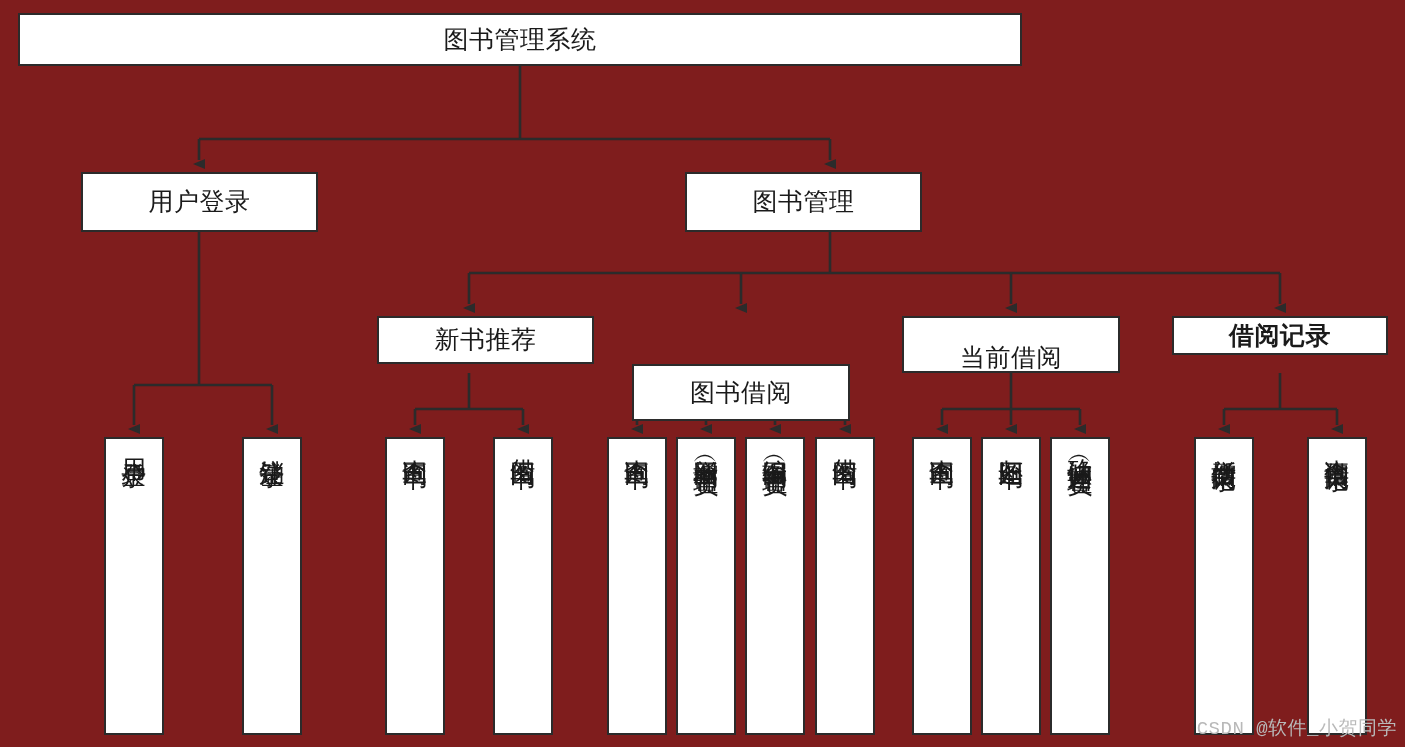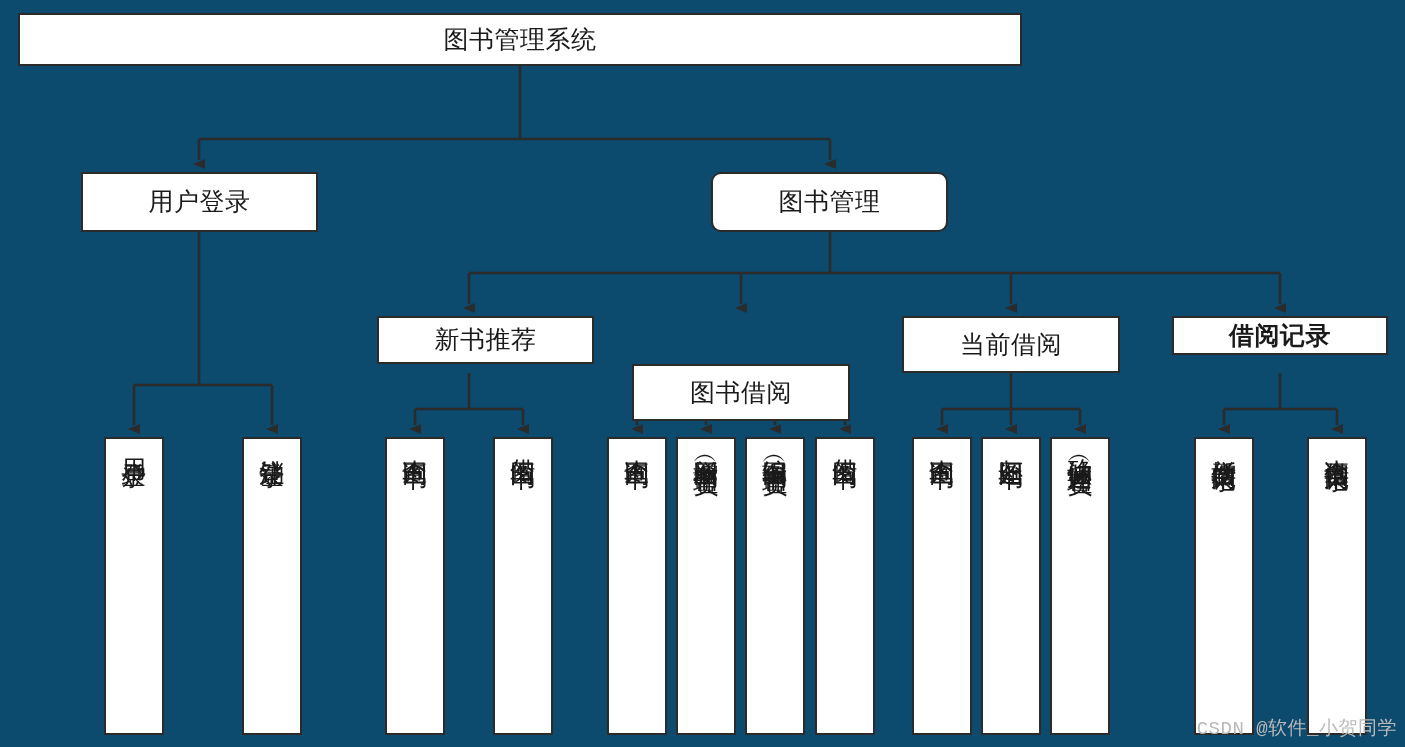--- a/index.html
+++ b/index.html
@@ -7,21 +7,21 @@
     padding: 0;
     background: #ffffff;
   }
   body {
     font-family: "Liberation Sans", "DejaVu Sans", sans-serif;
   }
   #canvas {
     position: relative;
     width: 1405px;
     height: 747px;
-    background: #0c4a6e;
+    background: #7f1d1d;
     overflow: hidden;
   }
   svg.edges {
     position: absolute;
     left: 0;
     top: 0;
     width: 1405px;
     height: 747px;
     pointer-events: none;
   }
@@ -123,31 +123,31 @@
     </g>
   </svg>
 
   <div class="node h" style="left:18px; top:13px; width:1004px; height:53px;">
     <span>图书管理系统</span>
   </div>
 
   <div class="node h" style="left:81px; top:172px; width:237px; height:60px;">
     <span>用户登录</span>
   </div>
-  <div class="node h" style="left:711px; top:172px; width:237px; height:60px;border-radius:10px;">
+  <div class="node h" style="left:685px; top:172px; width:237px; height:60px;">
     <span>图书管理</span>
   </div>
 
   <div class="node h" style="left:361px; top:316px; width:217px; height:48px;margin-left:16px;">
     <span>新书推荐</span>
   </div>
   <div class="node h" style="left:632px; top:316px; width:218px; height:57px;margin-top:48px;">
     <span>图书借阅</span>
   </div>
-  <div class="node h" style="left:902px; top:316px; width:218px; height:57px;">
+  <div class="node h" style="left:902px; top:316px; width:218px; height:57px;align-items:flex-end;">
     <span>当前借阅</span>
   </div>
   <div class="node h" style="left:1172px; top:316px; width:216px; height:39px;font-weight:bold;">
     <span>借阅记录</span>
   </div>
 
   <div class="node leaf" style="left:104px; top:437px; width:60px; height:298px;">
     <span class="vtext">用户登录</span>
   </div>
   <div class="node leaf" style="left:242px; top:437px; width:60px; height:298px;">

